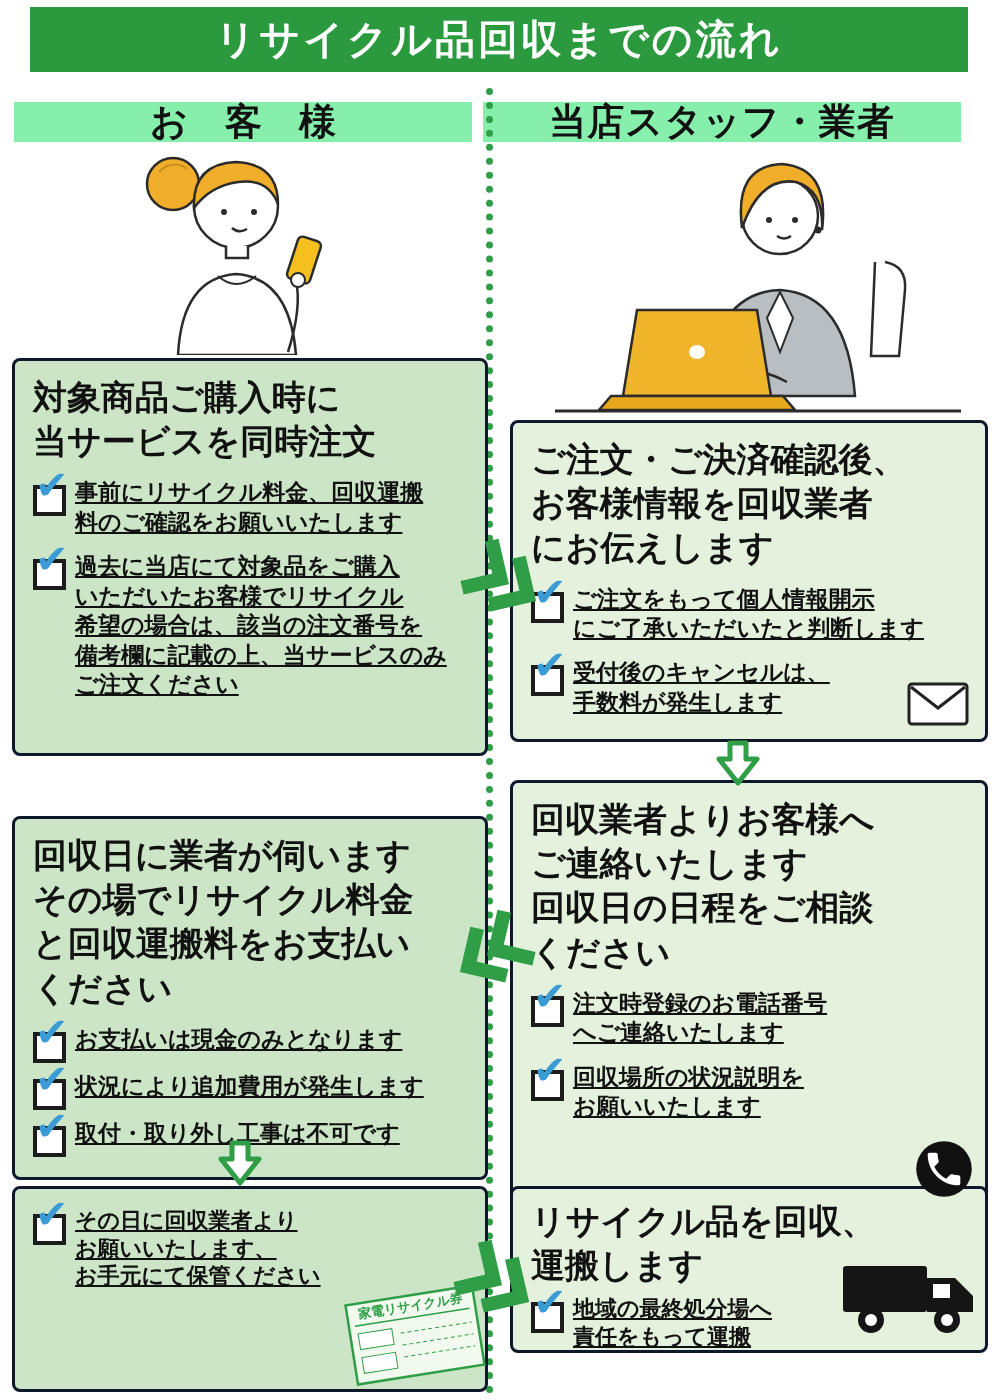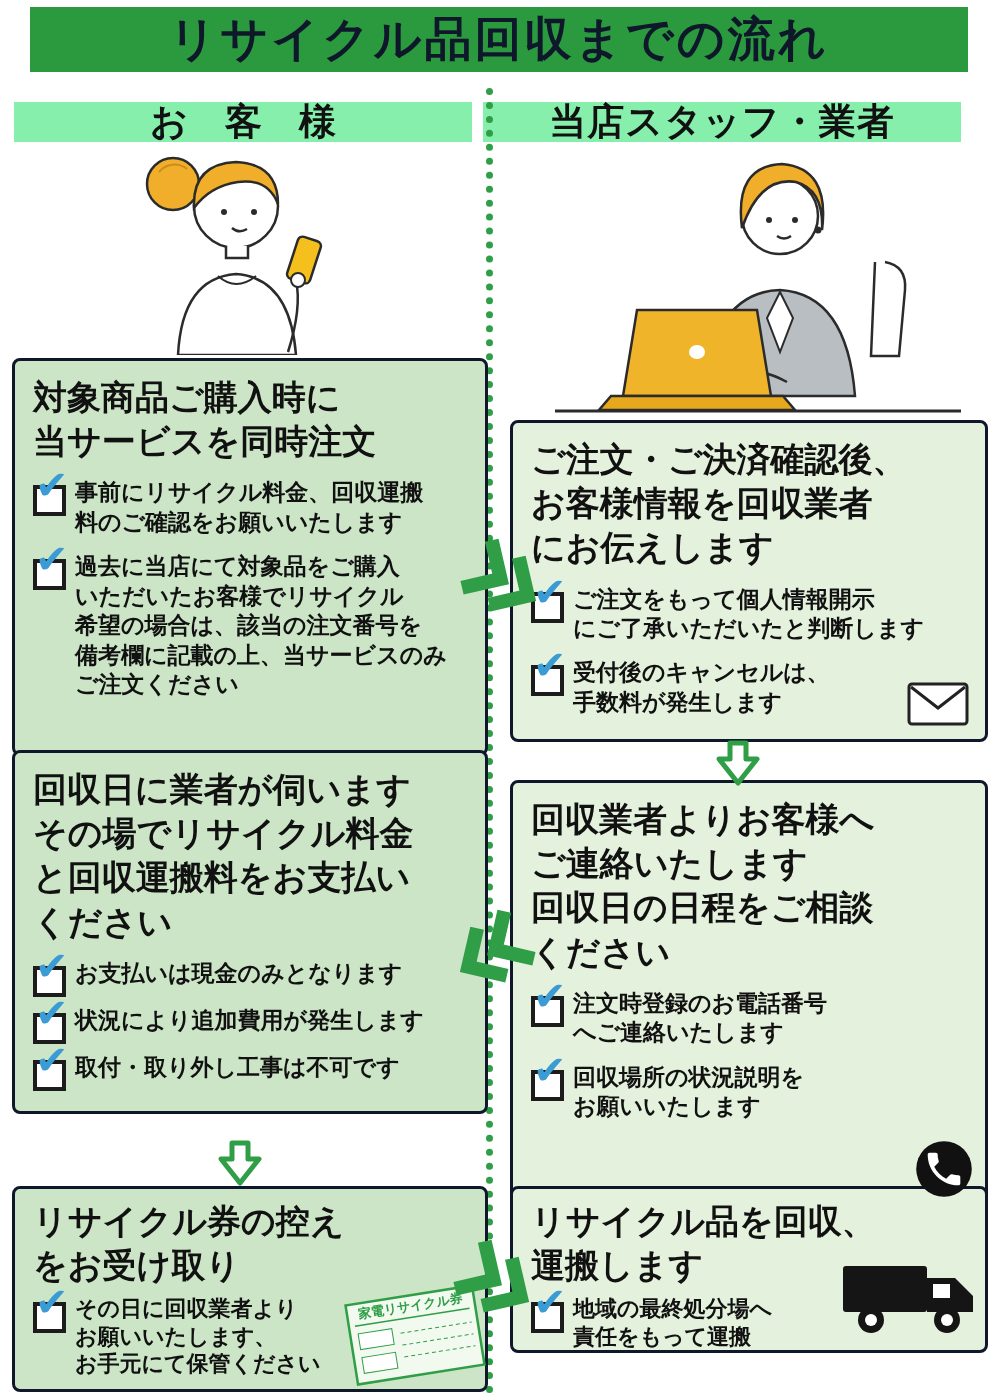--- a/index.html
+++ b/index.html
@@ -3,37 +3,37 @@
 <meta charset="utf-8">
 <style>
   html,body { margin:0; padding:0; background:#fff; }
   .page {
     position:relative; width:1000px; height:1400px; background:#fff; overflow:hidden;
     font-family:"Liberation Sans","DejaVu Sans",sans-serif; color:#111;
   }
   
   .banner { position:absolute; left:30px; top:7px; width:938px; height:65px;
     background:#2b9a3e; display:flex; align-items:center; justify-content:center; }
-  .banner h1 { margin:8px; color:#0f172a; font-size:47px; font-weight:800; letter-spacing:3px; }
+  .banner h1 { margin:8px; color:#ffffff; font-size:40px; font-weight:800; letter-spacing:3px; }
   
   .col-header { position:absolute; top:90px; height:40px; background:#86efac;
     display:flex; align-items:center; justify-content:center; font-size:37px; font-weight:800;margin-top:12px; }
   .col-header.customer { left:14px; width:458px; }
   .col-header.staff { left:483px; width:478px; letter-spacing:1px; }
   
   .divider { position:absolute; left:486px; top:88px; height:1306px; width:0;
     border-left:7px dotted #2f9e47; }
   
   .box { position:absolute; border:3px solid #0f172a; border-radius:8px;
     box-sizing:border-box; padding:14px 18px; }
   .box.c { background:#cbe5c6; left:12px; width:476px; }
   .box.s { background:#e4f1dc; left:510px; width:478px; }
   .box-title { margin:0 0 10px; font-size:34px; font-weight:800; line-height:1.3; white-space:pre-line; }
   .check-item { display:flex; align-items:flex-start; margin-top:15px; }
-  .check-text { margin:0; font-size:23px; font-weight:700; line-height:1.28; white-space:pre-line; }
+  .check-text { margin:0; font-size:23px; font-weight:700; line-height:1.28; white-space:pre-line;text-decoration:underline; }
   .check { position:relative; flex:0 0 42px; height:32px; }
   .cb { position:absolute; left:0; top:7px; width:25px; height:23px; background:#fff; border:4px solid #1c1c1c; }
   .cm { position:absolute; left:2px; top:-13px; font-size:40px; line-height:1; font-weight:900; color:#3a9bd5; }
   .box.tight { padding-top:10px; }
   .box.tight .box-title { margin-bottom:4px; }
   .box.tight .check-item { margin-top:8px; }
   .box.tight .check-text { font-size:22px; line-height:1.25; }
   
   .abs { position:absolute; }
   .arrow { position:absolute; z-index:6; }
@@ -131,21 +131,21 @@
       </span>
       <p class="check-text">受付後のキャンセルは、
 手数料が発生します</p>
     </div>
     <svg class="icon-br" style="right:16px;bottom:12px;" width="62" height="46" viewBox="0 0 62 46">
       <rect x="2" y="3" width="58" height="40" rx="3" fill="#fff" stroke="#222" stroke-width="3"></rect>
       <path d="M4 6 L31 27 L58 6" fill="none" stroke="#222" stroke-width="3"></path>
     </svg>
   </section>
 
-  <section class="box c" style="top:750px;height:364px;">
+  <section class="box c" style="top:816px;height:364px;">
     <h2 class="box-title">回収日に業者が伺います
 その場でリサイクル料金
 と回収運搬料をお支払い
 ください</h2>
     <div class="check-item">
       <span class="check">
         <span class="cb"></span>
         <span class="cm">✔</span>
       </span>
       <p class="check-text">お支払いは現金のみとなります</p>
@@ -187,22 +187,20 @@
       <p class="check-text">回収場所の状況説明を
 お願いいたします</p>
     </div>
     <svg class="icon-br" style="right:12px;bottom:16px;" width="58" height="58" viewBox="0 0 24 24">
       <circle cx="12" cy="12" r="11.5" fill="#111"></circle>
       <path d="M6.62 10.79c1.44 2.83 3.76 5.14 6.59 6.59l2.2-2.2c.27-.27.67-.36 1.02-.24 1.12.37 2.33.57 3.57.57.55 0 1 .45 1 1V20c0 .55-.45 1-1 1-9.39 0-17-7.61-17-17 0-.55.45-1 1-1h3.5c.55 0 1 .45 1 1 0 1.25.2 2.45.57 3.57.11.35.03.74-.25 1.02l-2.2 2.2z" fill="#fff" transform="translate(3 3) scale(0.75)"></path>
     </svg>
   </section>
 
   <section class="box c tight" style="top:1186px;height:206px;">
-    <h2 class="box-title">リサイクル券の控え
-をお受け取り</h2>
     <div class="check-item">
       <span class="check">
         <span class="cb"></span>
         <span class="cm">✔</span>
       </span>
       <p class="check-text">その日に回収業者より
 お願いいたします、
 お手元にて保管ください</p>
     </div>
     <svg class="icon-br" style="right:4px;bottom:12px;transform:rotate(-9deg);" width="132" height="84" viewBox="0 0 132 84">

